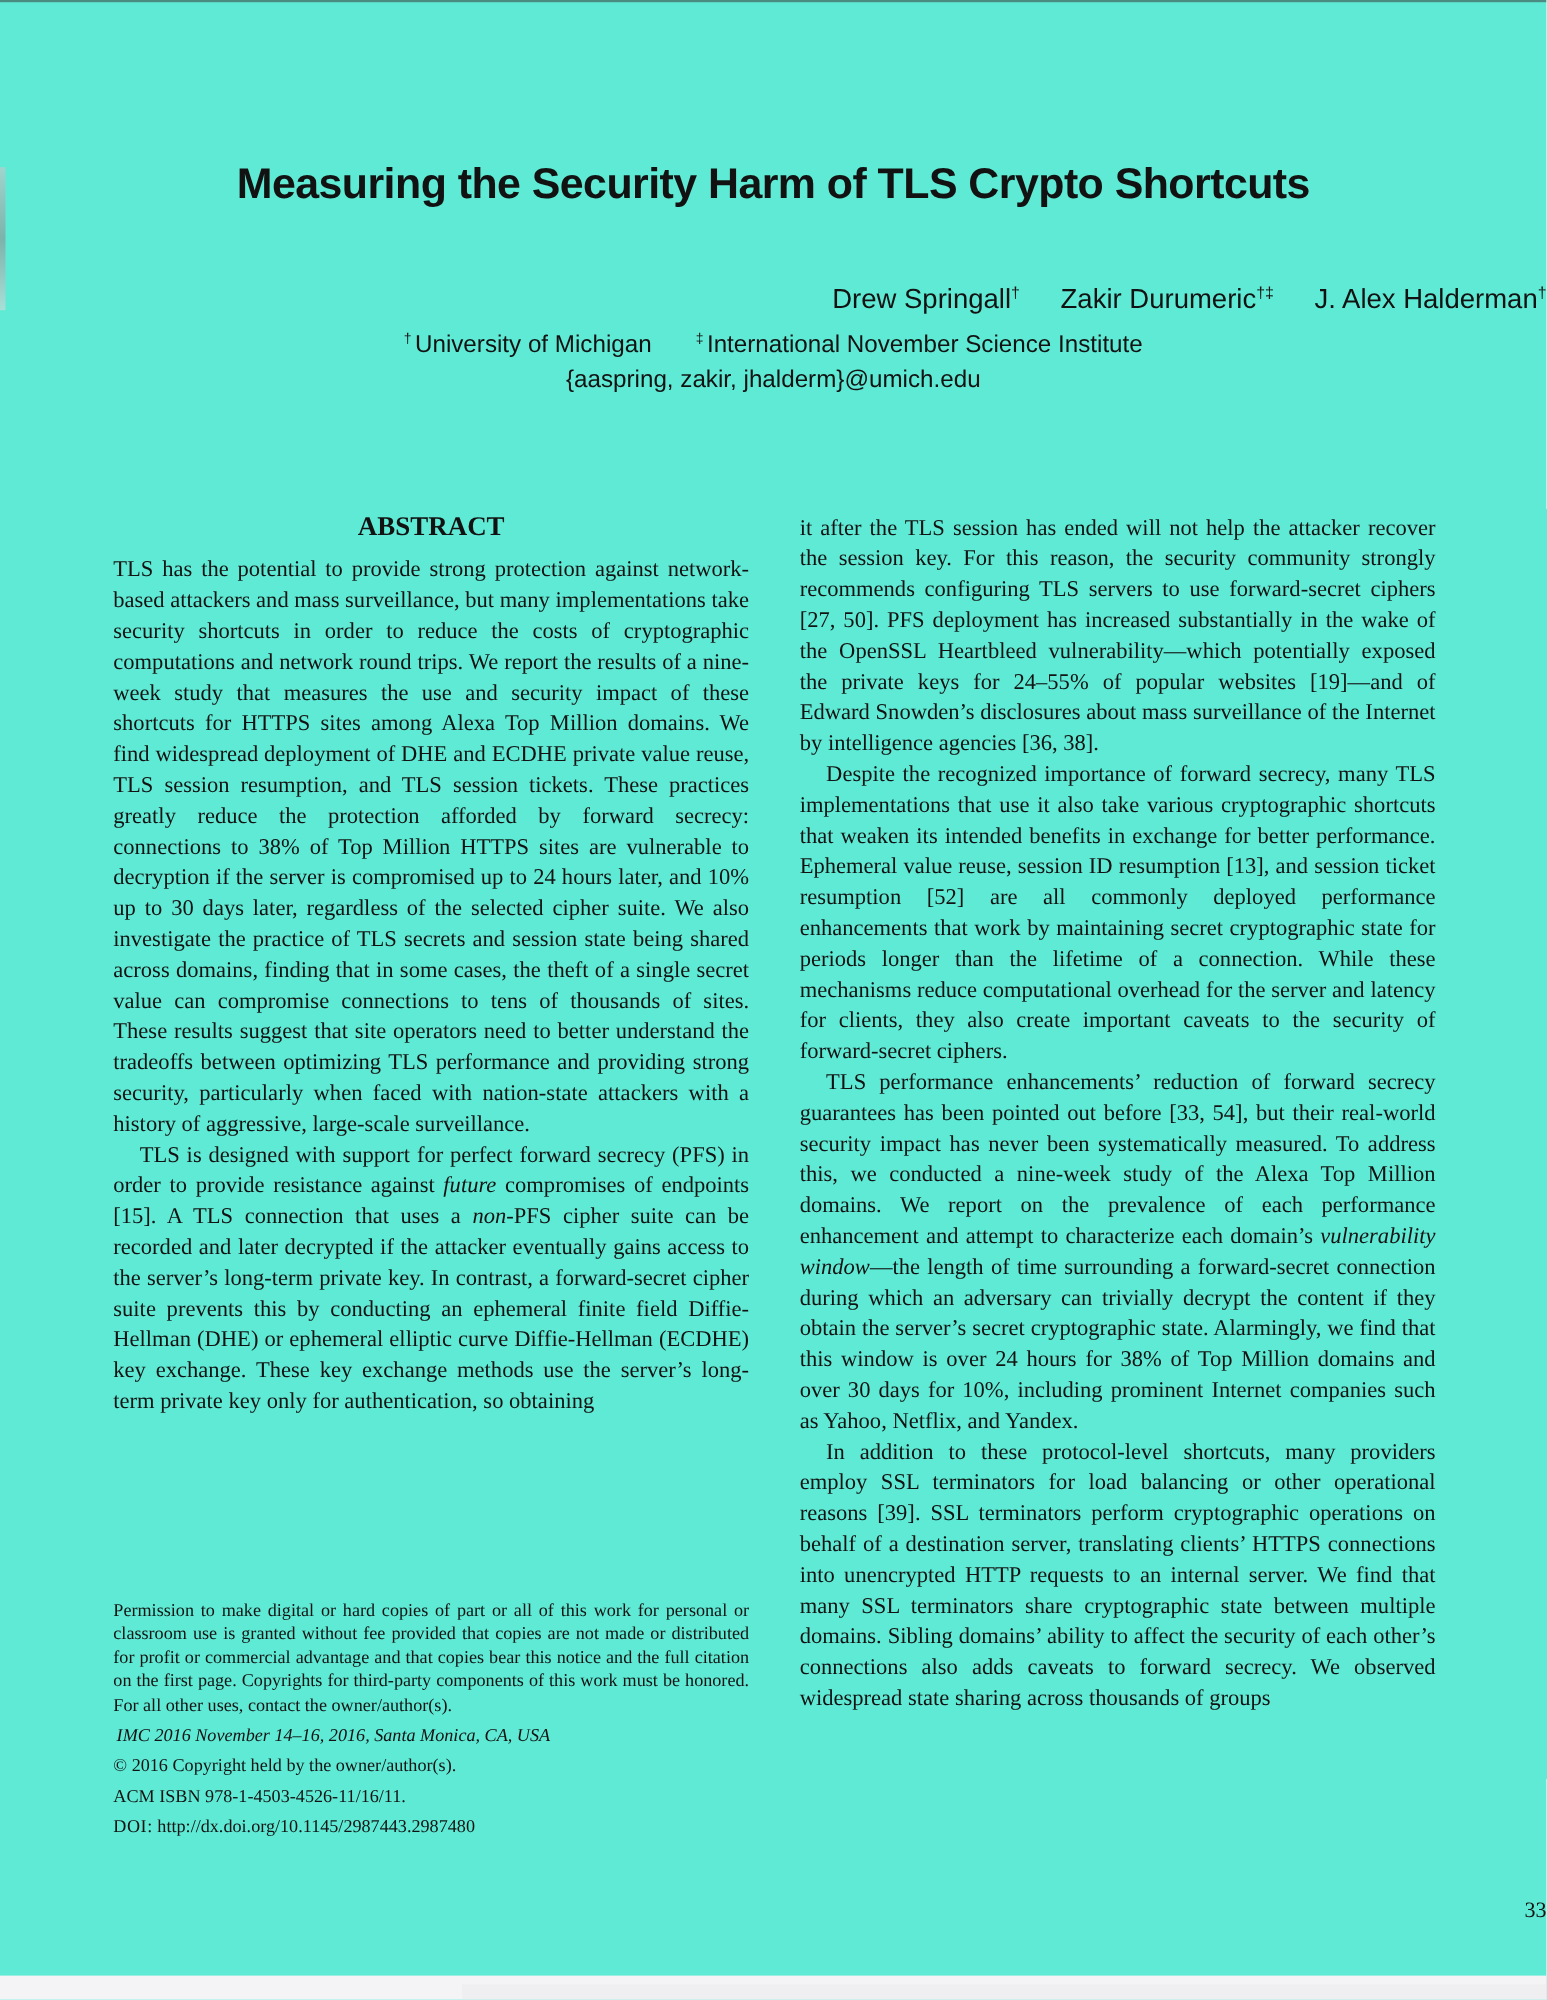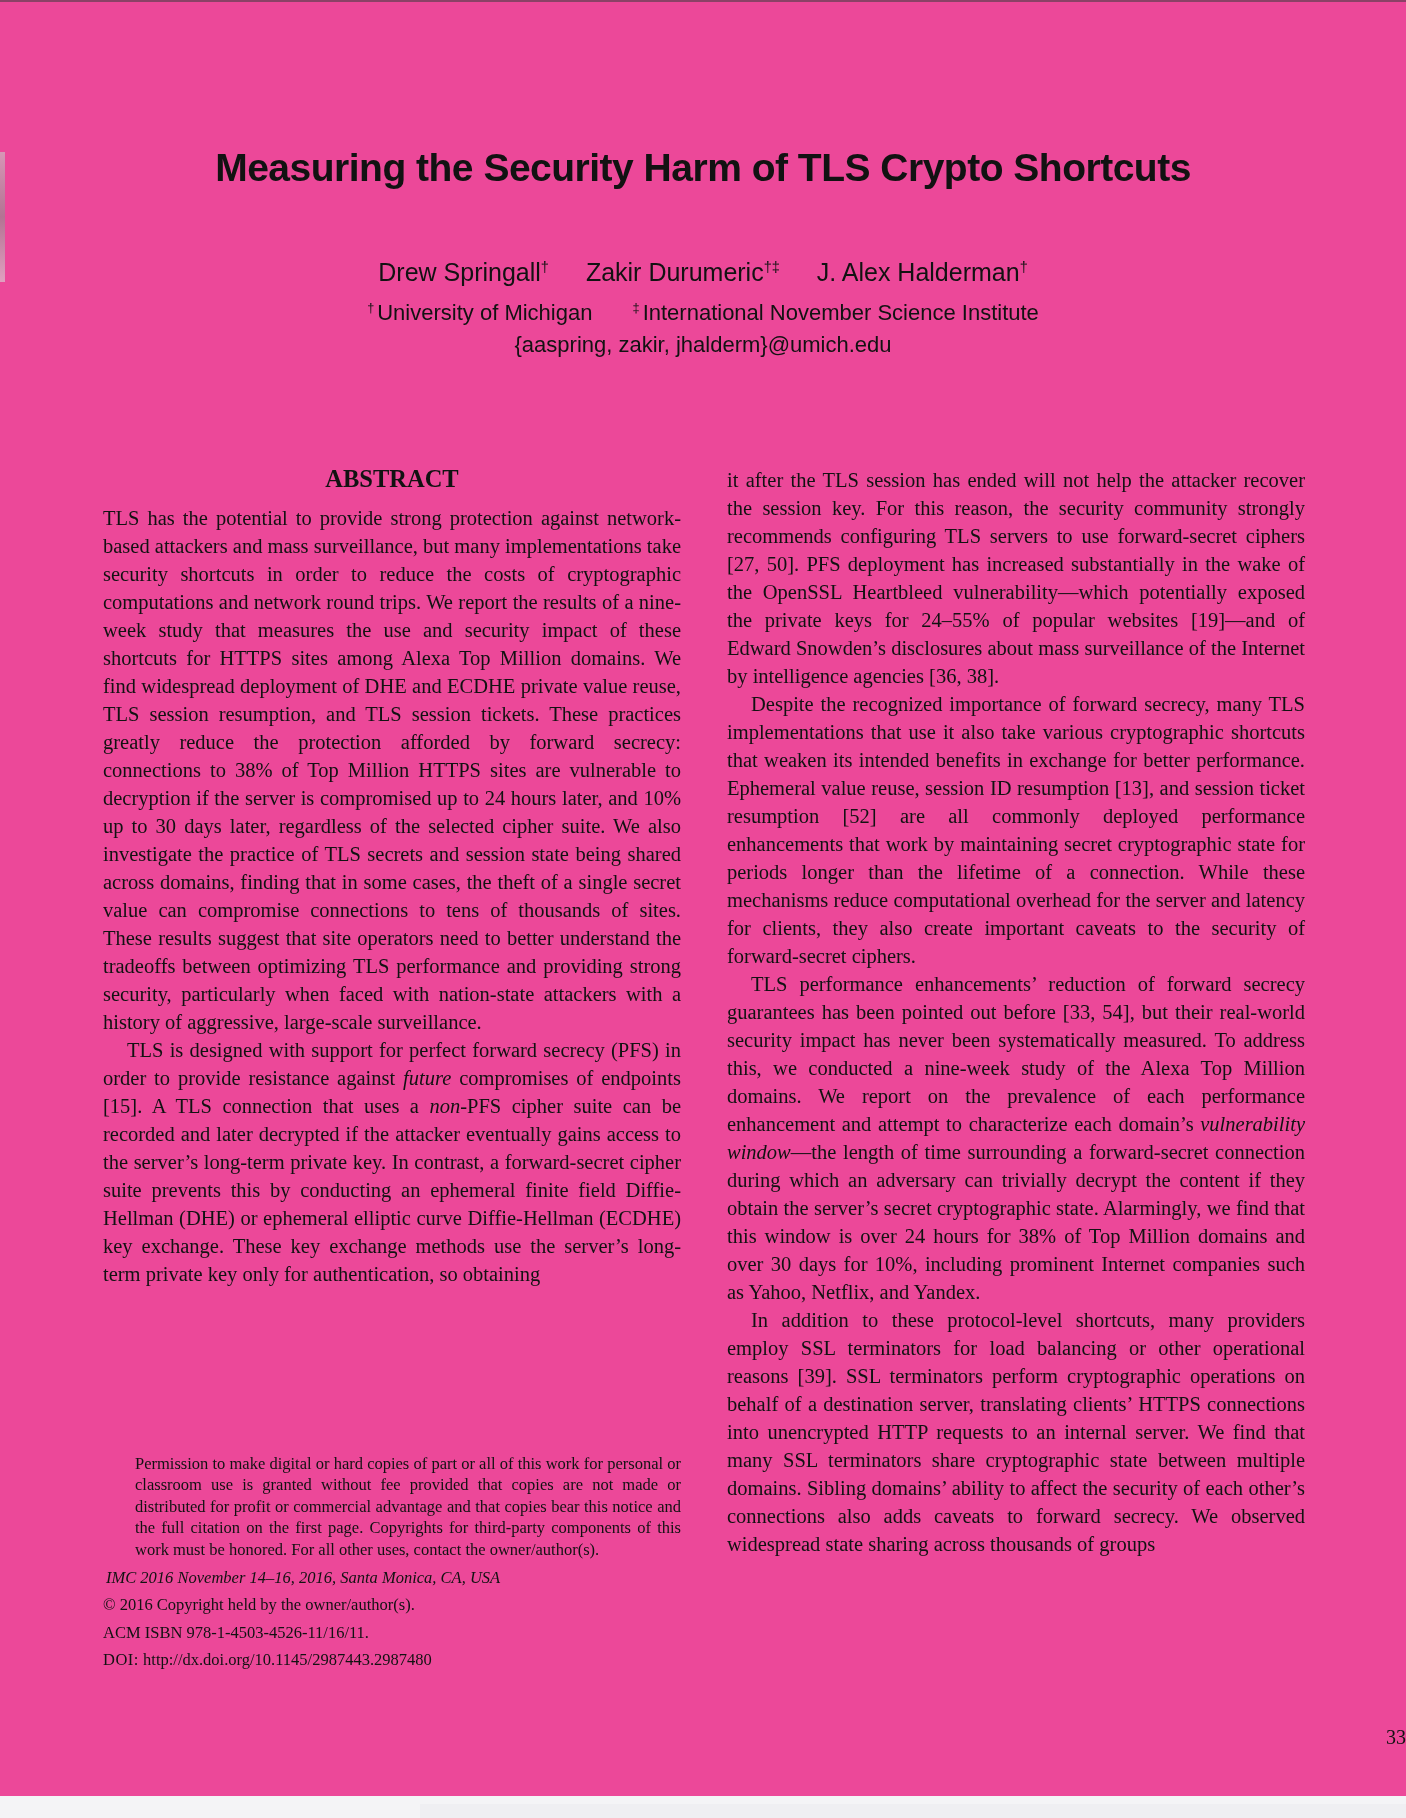--- a/index.html
+++ b/index.html
@@ -1,41 +1,41 @@
 <!DOCTYPE html>
 <html><head>
 <meta charset="utf-8">
 <style>
   html, body { margin: 0; padding: 0; background: #ffffff; }
   .page {
     position: relative;
     width: 1406px;
     height: 1818px;
-    background: #ec4899;
+    background: #5eead4;
     color: #121212;
     font-family: "Liberation Serif", "DejaVu Serif", serif;
     overflow: hidden;
   }
 
   
   .artifact-top { position: absolute; top: 0; left: 0; width: 100%; height: 2px; background: #3c3c3c; opacity: .55; }
   .artifact-left { position: absolute; top: 152px; left: 0; width: 5px; height: 130px; background: linear-gradient(#c9c9c9, #8f8f8f, #d9d9d9); opacity: .6; }
   .artifact-bottom { position: absolute; bottom: 0; left: 0; width: 100%; height: 22px; background: #f4f4f6; }
   .artifact-bottom-inner { position: absolute; bottom: 0; left: 420px; right: 0; height: 14px; background: #ededf0; opacity: .65; }
 
   
   .title {
     position: absolute; top: 148px; left: 0; width: 100%;
     margin: 0; text-align: center;
     font-family: "Liberation Sans", "DejaVu Sans", sans-serif;
     font-weight: bold; font-size: 39px; letter-spacing: -0.5px; line-height: 1.05;
   }
   .authors {
     position: absolute; top: 258px; left: 0; width: 100%;
-    text-align: center;
+    text-align: right;
     font-family: "Liberation Sans", "DejaVu Sans", sans-serif;
     font-size: 25px;
   }
   .author + .author { margin-left: 30px; }
   .authors sup, .affils sup { font-size: 58%; }
   .affils {
     position: absolute; top: 300px; left: 0; width: 100%;
     text-align: center;
     font-family: "Liberation Sans", "DejaVu Sans", sans-serif;
     font-size: 22px;
@@ -65,21 +65,21 @@
   }
   .col h2.numbered { margin-top: 21px; margin-bottom: 12px; }
   .secnum { display: inline-block; min-width: 47px; }
 
   
   .footnote {
     position: absolute; left: 103px; top: 1453px; width: 578px;
     font-size: 16.5px; line-height: 21.4px;
   }
   .footnote p { margin: 0; }
-  .footnote .perm { text-align: justify; margin-bottom: 7px; margin-left: 32px; }
+  .footnote .perm { text-align: justify; margin-bottom: 7px; }
   .footnote .conf { font-style: italic; margin-bottom: 6px; padding-left: 3px; }
   .footnote .line { margin-bottom: 6px; }
   .doilabel { letter-spacing: .5px; }
 
   .pageno {
     position: absolute; top: 1726px; left: 0; width: 100%;
     text-align: right; font-size: 20px;
   }
   i { font-style: italic; }
 </style>

